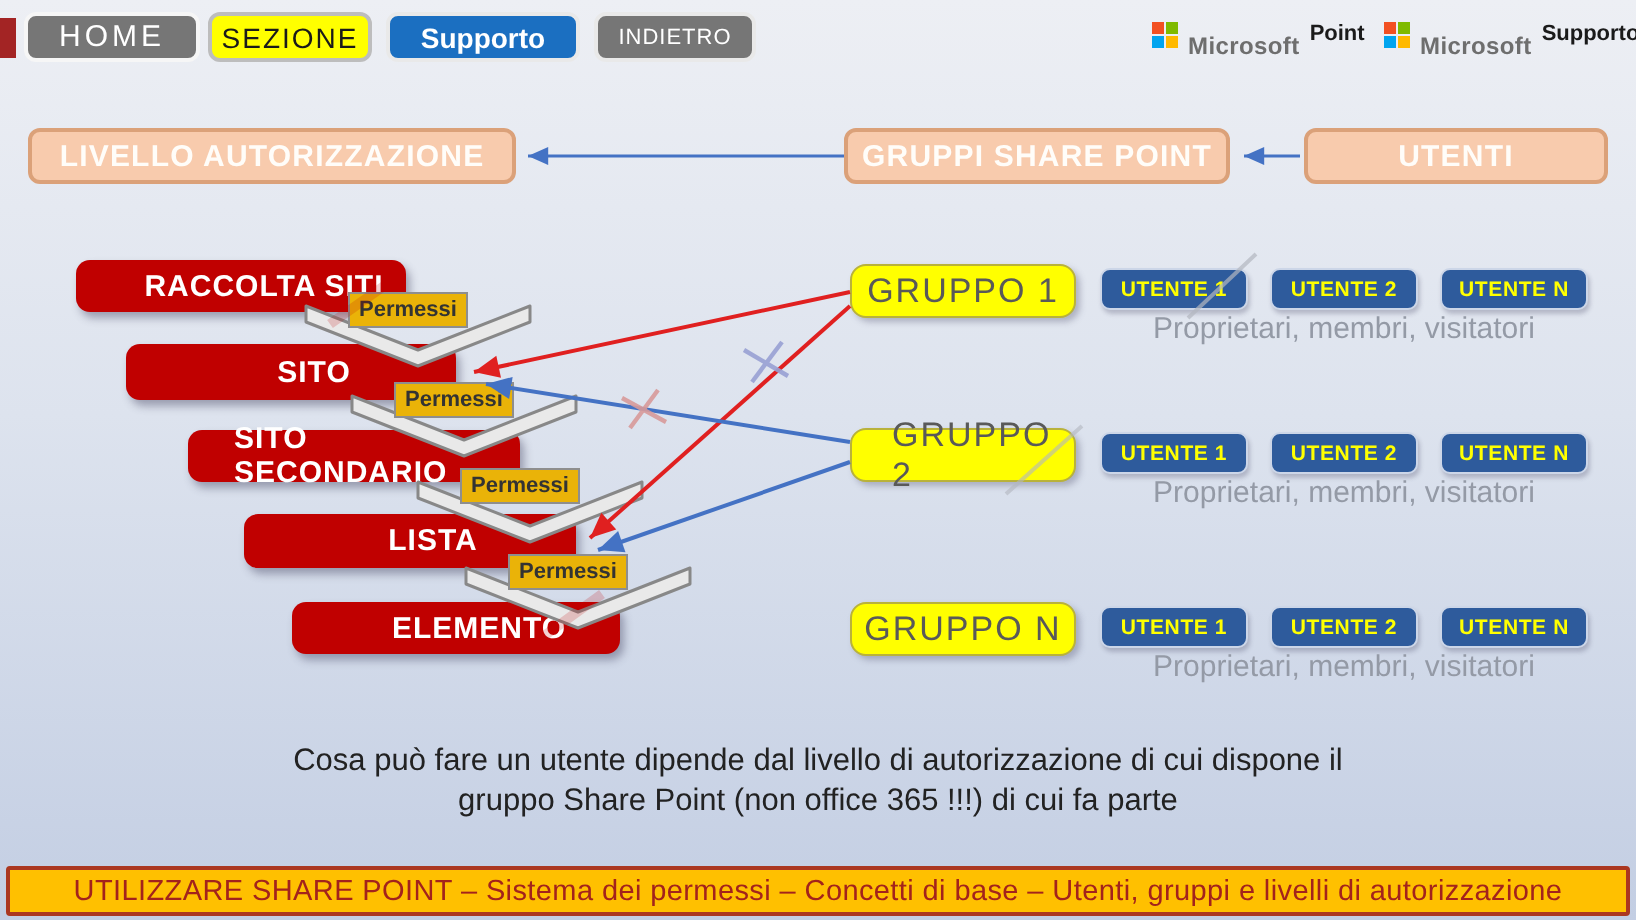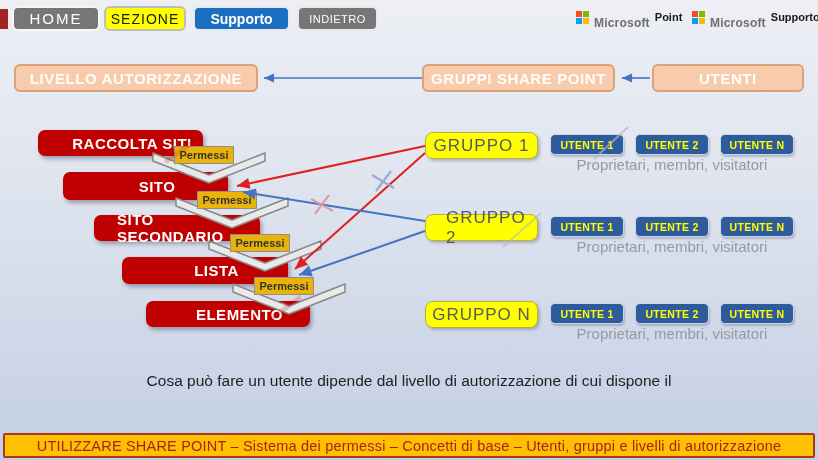--- a/index.html
+++ b/index.html
@@ -182,17 +182,18 @@
   </g>
 
   <line x1="594" y1="159" x2="628" y2="127" stroke="#b3b7c0" stroke-width="2" opacity="0.7"></line>
   <line x1="503" y1="247" x2="541" y2="213" stroke="#b3b7c0" stroke-width="2" opacity="0.6"></line>
   <line x1="165" y1="162" x2="192" y2="143" stroke="#c00000" stroke-width="5" opacity="0.18"></line>
   <line x1="272" y1="318" x2="301" y2="297" stroke="#c00000" stroke-width="5" opacity="0.18"></line>
 </svg>
 
 <div class="abs note">
   <div>Cosa può fare un utente dipende dal livello di autorizzazione di cui dispone il</div>
+  <div>gruppo Share Point (non office 365 !!!) di cui fa parte</div>
 </div>
 
 <div class="abs ctr footer">
   <span>UTILIZZARE SHARE POINT – Sistema dei permessi – Concetti di base – Utenti, gruppi e livelli di autorizzazione</span>
 </div>
 
 </body></html>

